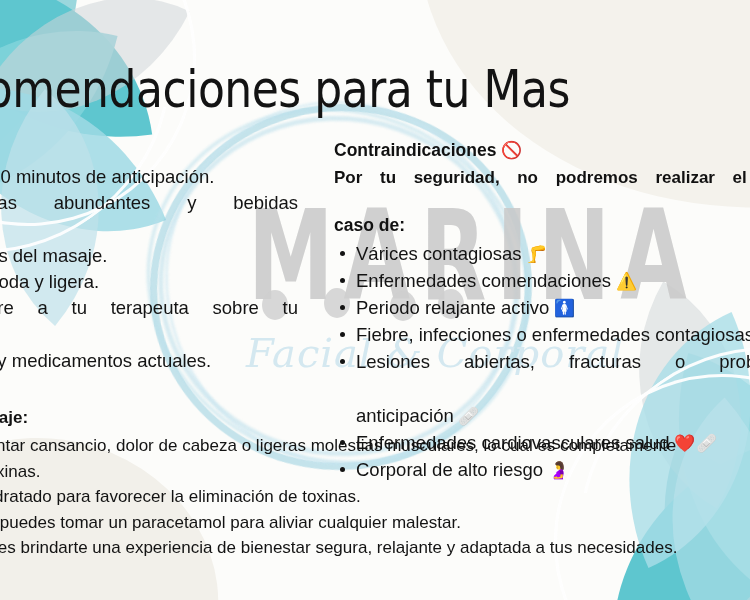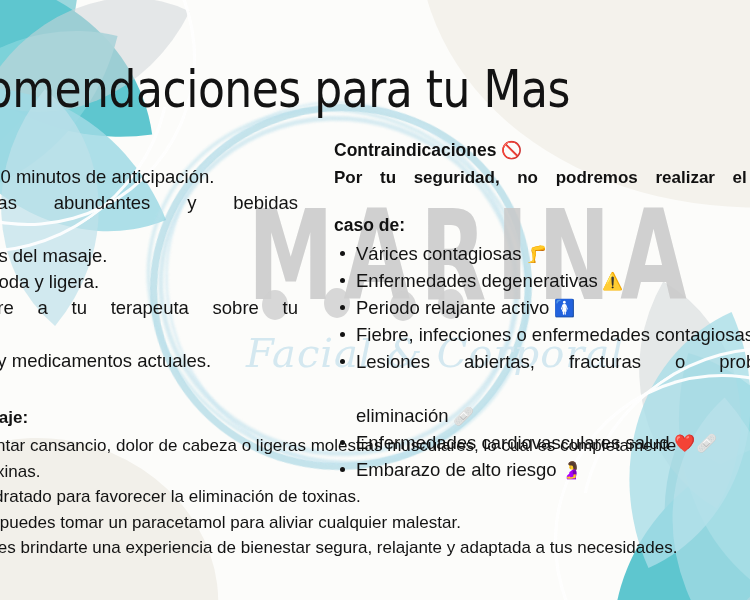--- a/index.html
+++ b/index.html
@@ -224,41 +224,41 @@
       </div>
       <p class="r-lead">Por tu seguridad, no podremos realizar el ma</p>
       <p class="r-head" style="margin-top:2px;">caso de:</p>
 
       <ul class="r-list">
         <li>
           <span>Várices contagiosas</span>
           <span class="emo">🦵</span>
         </li>
         <li>
-          <span>Enfermedades degenerativas</span>
+          <span>Enfermedades comendaciones</span>
           <span class="emo">⚠️</span>
         </li>
         <li>
           <span>Periodo relajante activo</span>
           <span class="emo">🚺</span>
         </li>
         <li>
           <span>Fiebre, infecciones o enfermedades contagiosas</span>
         </li>
         <li class="wrap">
           <span class="jline">Lesiones abiertas, fracturas o problem</span>
-          <span>eliminación</span>
+          <span>anticipación</span>
           <span class="emo">🩹</span>
         </li>
         <li>
           <span>Enfermedades cardiovasculares salud</span>
           <span class="emo">❤️🩹</span>
         </li>
         <li>
-          <span>Embarazo de alto riesgo</span>
+          <span>Corporal de alto riesgo</span>
           <span class="emo">🤰</span>
         </li>
       </ul>
     </div>
 
     <div class="bottom">
       <div class="b-head">tu masaje:</div>
       <p class="b-line">perimentar cansancio, dolor de cabeza o ligeras molestias musculares, lo cual es completamente</p>
       <p class="b-line">n de toxinas.</p>
       <p class="b-line">bien hidratado para favorecer la eliminación de toxinas.</p>

